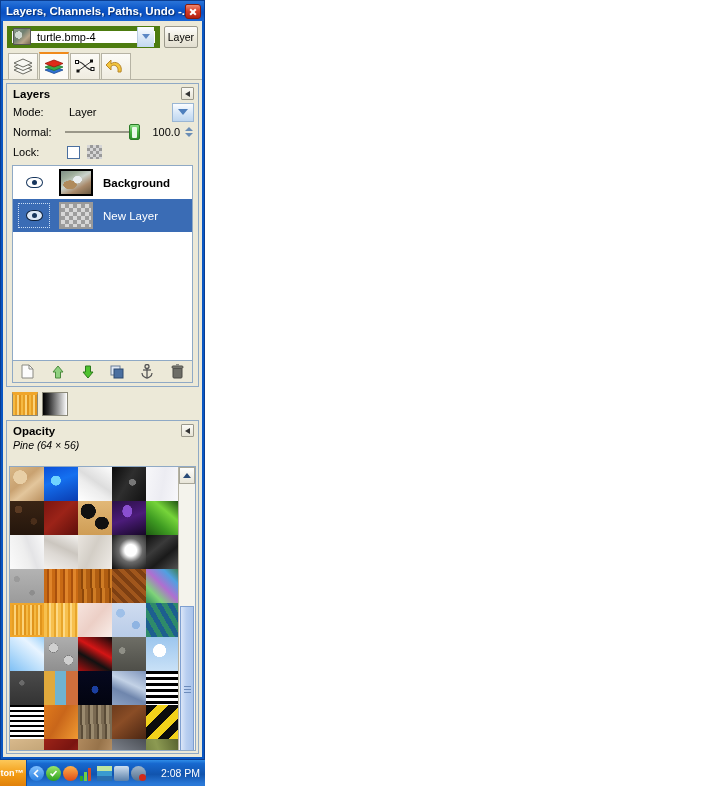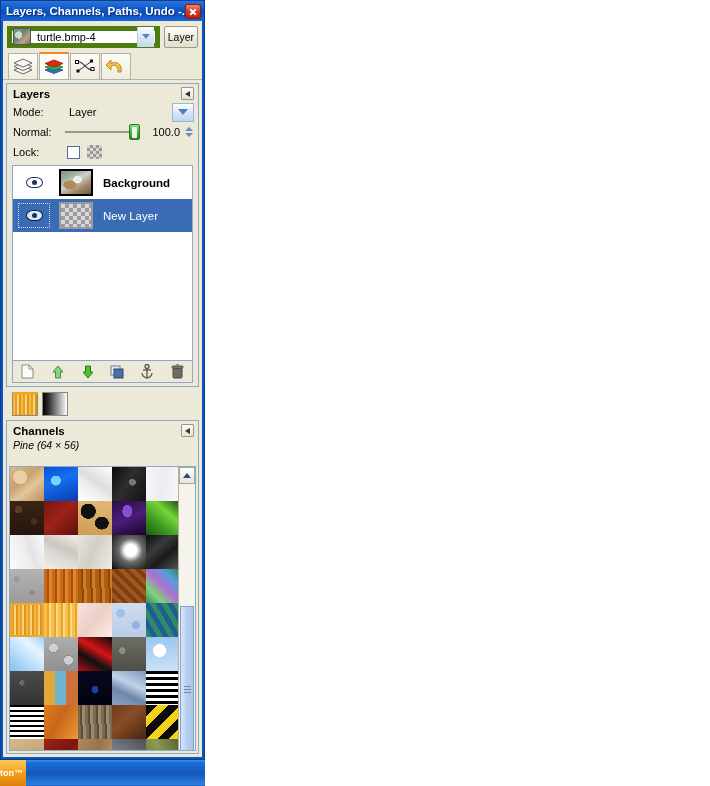--- a/index.html
+++ b/index.html
@@ -429,21 +429,21 @@
     position: absolute;
     left: 0; top: 760px;
     width: 205px; height: 26px;
     background: linear-gradient(180deg,#3a93f0 0%,#1b6fd8 10%,#1457b8 52%,#2d7fe0 94%, #1c5fc0 100%);
     display: flex; align-items: center;
     overflow: hidden;
   }
   .start-chunk {
     width: 26px; height: 26px;
     background: linear-gradient(180deg,#fcc85a 0%,#f39c14 55%,#e0800a 100%);
-    display: flex; align-items: center; justify-content: flex-start;
+    display: flex; align-items: center; justify-content: center;
     padding-right: 2px;
     flex: none;
   }
   .start-chunk span { font-size: 9px; font-weight: bold; color: #fff; }
   .tray {
     flex: 1; height: 26px;
     display: flex; align-items: center;
     padding-left: 2px;
     background: linear-gradient(180deg,#2f8de8 0%,#1768cf 14%,#1154ae 55%,#2a79d8 92%);
     border-left: 1px solid #0b4ea8;
@@ -604,21 +604,21 @@
       </div>
     </div>
 
     <div class="indicator-row">
       <div class="ind-swatch active pat-pine"></div>
       <div class="ind-swatch grad-bw"></div>
     </div>
 
     <div class="patterns-panel">
       <div class="panel-head">
-        <div class="panel-title">Channels</div>
+        <div class="panel-title">Opacity</div>
         <div class="menu-btn">
             <i class="tri"></i>
           </div>
       </div>
       <div class="pat-sub">Pine (64 × 56)</div>
 
       <div class="pat-body">
         <div class="pat-grid" id="pat-grid">
             <div class="pat-cell" style="background: radial-gradient(circle at 30% 30%, rgb(232, 207, 166) 0px, rgb(232, 207, 166) 20%, transparent 21%), linear-gradient(140deg, rgb(217, 184, 135) 0%, rgb(201, 162, 113) 40%, rgb(227, 198, 156) 60%, rgb(185, 143, 94) 100%);"></div>
             <div class="pat-cell" style="background: radial-gradient(circle at 35% 40%, rgb(111, 212, 255) 0px, rgb(111, 212, 255) 16%, transparent 17%), linear-gradient(160deg, rgb(11, 79, 216) 0%, rgb(20, 112, 240) 40%, rgb(10, 60, 176) 100%);"></div>
@@ -679,13 +679,37 @@
       </div>
     </div>
 
   </div>
 </div>
 
 <div id="taskbar">
   <div class="start-chunk">
     <span>ton™</span>
   </div>
+  <div class="tray">
+    <div class="tray-ic" style="background:linear-gradient(180deg,#7fc0ff,#2a7fe0);display:flex;align-items:center;justify-content:center;">
+      <svg width="9" height="9" viewBox="0 0 9 9">
+          <path d="M6 1 L2.5 4.5 L6 8" fill="none" stroke="#fff" stroke-width="1.6"></path>
+        </svg>
+    </div>
+    <div class="tray-ic" style="background:linear-gradient(180deg,#9ae86a,#2d9e1e);display:flex;align-items:center;justify-content:center;">
+      <svg width="9" height="9" viewBox="0 0 9 9">
+          <path d="M1.5 4.5 L3.5 6.5 L7.5 2" fill="none" stroke="#fff" stroke-width="1.6"></path>
+        </svg>
+    </div>
+    <div class="tray-ic" style="background:linear-gradient(180deg,#ffb14a,#e04a18);"></div>
+    <div class="tray-ic" style="border-radius:0;background:transparent;display:flex;align-items:flex-end;gap:1px;">
+      <span style="width:3px;height:5px;background:#2fa82a;"></span>
+      <span style="width:3px;height:9px;background:#6fd04a;"></span>
+      <span style="width:3px;height:13px;background:#d04a2a;"></span>
+    </div>
+    <div class="tray-ic" style="border-radius:0;background:linear-gradient(180deg,#bfe6a0 0 33%,#3a9ad0 33% 66%,#2a6fb0 66%);"></div>
+    <div class="tray-ic" style="border-radius:2px;background:linear-gradient(180deg,#cfe0f0,#5a7fa8);"></div>
+    <div class="tray-ic" style="background:linear-gradient(180deg,#9fb6cc,#55708c);position:relative;">
+      <span style="position:absolute;right:0;bottom:0;width:7px;height:7px;border-radius:50%;background:#d02a1a;"></span>
+    </div>
+    <div class="clock">2:08 PM</div>
+  </div>
 </div>
 
 </body></html>

